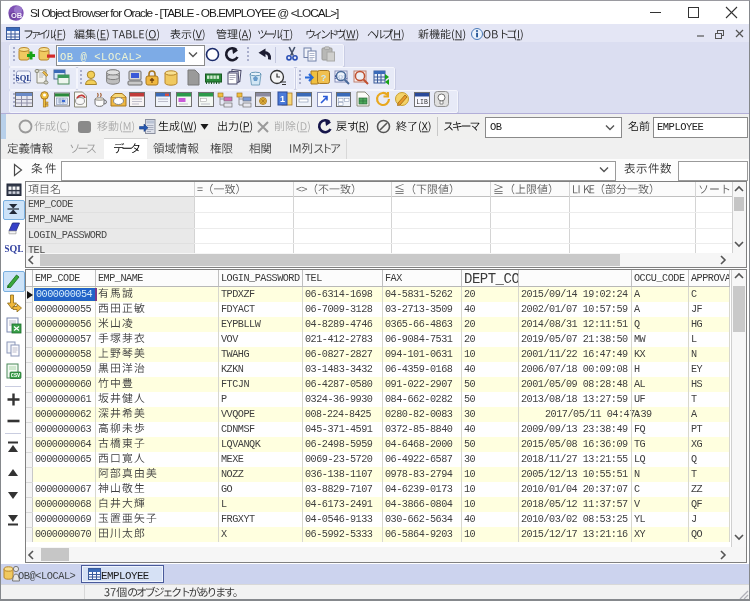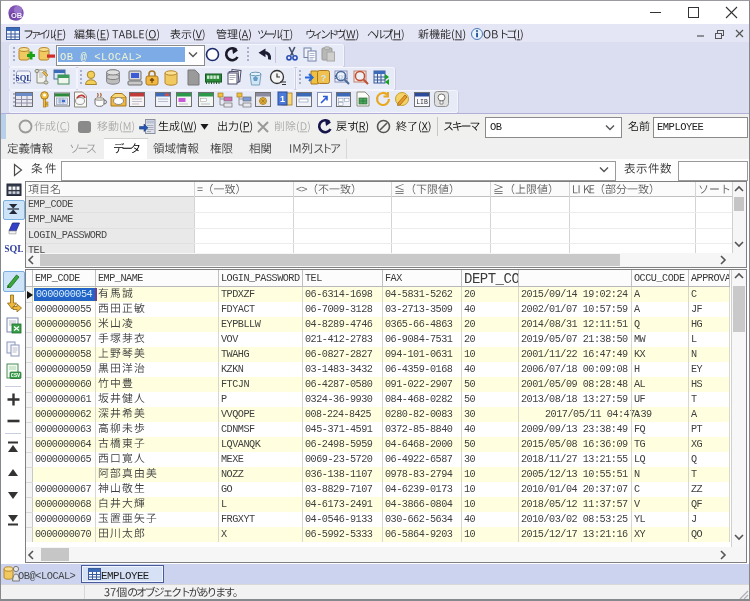--- a/index.html
+++ b/index.html
@@ -8,20 +8,21 @@
 svg{display:block}
 </style></head><body>
 <div id="win">
 <div class="a" style="left:0;top:0;width:750px;height:23px;background:#ffffff"></div>
 <svg class="a" style="left:7px;top:4px" width="16" height="16">
 <circle cx="8" cy="8" r="7.7" fill="#7e50b4"></circle>
 <circle cx="10" cy="5" r="4" fill="#a07fd0" opacity="0.8"></circle>
 <circle cx="5" cy="11" r="4" fill="#6a3f9a" opacity="0.7"></circle>
 <text x="8.5" y="13" font-size="7.5" fill="#f4f0fa" text-anchor="middle" font-family="Liberation Sans" font-weight="bold">OB</text>
     </svg>
+<div class="a" style="left:29px;top:5px;width:600px;height:16px;font-size:11.8px;letter-spacing:-1px;color:#1a1a1a;white-space:pre">SI Object Browser for Oracle - [TABLE - OB.EMPLOYEE @ &lt;LOCAL&gt;]</div>
 <svg class="a" style="left:636px;top:0" width="113" height="23">
 <line x1="13" y1="11.5" x2="24" y2="11.5" stroke="#333" stroke-width="1"></line>
 <rect x="51.5" y="6.5" width="10" height="10" fill="none" stroke="#333" stroke-width="1"></rect>
 <line x1="89" y1="6" x2="100" y2="17" stroke="#333" stroke-width="1.1"></line>
 <line x1="100" y1="6" x2="89" y2="17" stroke="#333" stroke-width="1.1"></line>
     </svg>
 <div class="a" style="left:0;top:23px;width:750px;height:18px;background:#e4e6f5;border-bottom:1px solid #cdd0e6"></div>
 <svg class="a" style="left:5px;top:26px" width="14" height="13">
 <rect x="0.5" y="0.5" width="13" height="12" fill="#f5f8ff" stroke="#3a5a9a"></rect>
 <rect x="1" y="1" width="12" height="3" fill="#3a6aba"></rect>
@@ -721,21 +722,21 @@
 <div class="a mono" style="left:520px;top:377px;width:111px;height:13px;overflow:hidden;font-size:10.2px;line-height:13px;color:#3f3f3f">2001/05/09 08:28:48</div>
 <div class="a mono" style="left:633px;top:377px;width:55px;height:13px;overflow:hidden;font-size:10.2px;line-height:13px;color:#3f3f3f">AL</div>
 <div class="a mono" style="left:690px;top:377px;width:39px;height:13px;overflow:hidden;font-size:10.2px;line-height:13px;color:#3f3f3f">HS</div>
 <svg style="position:absolute;left:97px;top:377px;overflow:visible" width="38" height="14">
       <path d="M2.3 0.0C1.9 1.8 1.2 3.5 0.3 4.6C0.5 4.7 0.8 4.9 1.0 5.1C1.4 4.5 1.8 3.8 2.1 2.9H2.7V9.9H3.4V2.9H5.4V2.2H2.4C2.6 1.6 2.9 0.9 3.0 0.2ZM6.4 0.0C6.1 1.8 5.4 3.5 4.5 4.6C4.7 4.7 5.0 4.9 5.1 5.0C5.6 4.5 5.9 3.7 6.3 2.9H7.9V8.9C7.9 9.1 7.9 9.1 7.7 9.2C7.5 9.2 6.9 9.2 6.2 9.1C6.3 9.4 6.4 9.7 6.5 9.9C7.3 9.9 7.9 9.9 8.2 9.8C8.6 9.7 8.7 9.4 8.7 8.9V2.9H10.4V2.2H6.5C6.8 1.6 7.0 0.9 7.2 0.2Z M17.0 0.0V2.0H13.1V7.0H13.8V6.4H17.0V9.9H17.7V6.4H21.0V7.0H21.7V2.0H17.7V0.0ZM13.8 5.6V2.7H17.0V5.6ZM21.0 5.6H17.7V2.7H21.0Z M24.7 4.6V5.2H34.1V4.6ZM26.7 6.3H32.1V7.3H26.7ZM27.0 8.0C27.2 8.3 27.4 8.8 27.5 9.1H24.6V9.7H34.3V9.1H31.1C31.4 8.8 31.6 8.4 31.8 8.0L31.3 7.9H32.8V5.8H26.0V7.9H27.6ZM27.9 9.1 28.2 9.0C28.1 8.7 27.9 8.2 27.6 7.9H31.2C31.0 8.2 30.7 8.7 30.5 9.0L30.8 9.1ZM26.3 2.7H27.8V3.5H26.3ZM28.4 2.7H30.1V3.5H28.4ZM30.8 2.7H32.4V3.5H30.8ZM26.3 1.3H27.8V2.1H26.3ZM28.4 1.3H30.1V2.1H28.4ZM30.8 1.3H32.4V2.1H30.8ZM30.1 0.0V0.8H28.4V0.0H27.8V0.8H25.6V4.0H33.1V0.8H30.8V0.0Z" fill="#3f3f3f"></path>
     </svg>
 <div class="a" style="left:25px;top:391px;width:704px;height:15px;background:#ffffff"></div>
 <div class="a mono" style="left:34px;top:392px;width:61px;height:13px;overflow:hidden;font-size:10.2px;line-height:13px;color:#3f3f3f">0000000061</div>
 <div class="a mono" style="left:220px;top:392px;width:82px;height:13px;overflow:hidden;font-size:10.2px;line-height:13px;color:#3f3f3f">P</div>
 <div class="a mono" style="left:304px;top:392px;width:78px;height:13px;overflow:hidden;font-size:10.2px;line-height:13px;color:#3f3f3f">0324-36-9930</div>
-<div class="a mono" style="left:384px;top:392px;width:77px;height:13px;overflow:hidden;font-size:10.2px;line-height:13px;color:#3f3f3f">084-468-0282</div>
+<div class="a mono" style="left:384px;top:392px;width:77px;height:13px;overflow:hidden;font-size:10.2px;line-height:13px;color:#3f3f3f">084-662-0282</div>
 <div class="a mono" style="left:463px;top:392px;width:55px;height:13px;overflow:hidden;font-size:10.2px;line-height:13px;color:#3f3f3f">50</div>
 <div class="a mono" style="left:520px;top:392px;width:111px;height:13px;overflow:hidden;font-size:10.2px;line-height:13px;color:#3f3f3f">2013/08/18 13:27:59</div>
 <div class="a mono" style="left:633px;top:392px;width:55px;height:13px;overflow:hidden;font-size:10.2px;line-height:13px;color:#3f3f3f">UF</div>
 <div class="a mono" style="left:690px;top:392px;width:39px;height:13px;overflow:hidden;font-size:10.2px;line-height:13px;color:#3f3f3f">T</div>
 <svg style="position:absolute;left:97px;top:392px;overflow:visible" width="50" height="14">
       <path d="M4.5 0.6V3.8C4.5 5.5 4.3 7.8 2.8 9.3C3.0 9.4 3.3 9.7 3.4 9.8C4.9 8.2 5.2 5.7 5.2 3.9H5.2C5.6 5.4 6.2 6.6 7.0 7.6C6.3 8.4 5.4 8.9 4.5 9.3C4.6 9.4 4.8 9.7 4.9 9.9C5.9 9.5 6.7 8.9 7.5 8.2C8.2 8.9 9.0 9.5 9.9 9.9C10.1 9.7 10.3 9.4 10.5 9.3C9.5 8.9 8.7 8.4 8.0 7.6C8.9 6.6 9.6 5.2 10.0 3.4L9.5 3.2L9.4 3.3H5.2V1.3H10.3V0.6ZM9.1 3.9C8.8 5.2 8.2 6.2 7.5 7.1C6.8 6.2 6.3 5.1 5.9 3.9ZM0.4 7.3 0.7 8.0C1.6 7.6 2.8 7.1 3.9 6.6L3.8 5.9L2.6 6.4V3.3H3.8V2.6H2.6V0.1H1.9V2.6H0.6V3.3H1.9V6.7Z M13.0 2.3V3.0H15.1V4.3C15.1 4.7 15.1 5.2 15.1 5.6H12.7V6.4H15.0C14.7 7.6 14.1 8.6 12.8 9.5C13.0 9.6 13.3 9.9 13.4 10.0C14.9 9.0 15.5 7.8 15.7 6.4H19.0V9.9H19.7V6.4H22.2V5.6H19.7V3.0H21.9V2.3H19.7V0.1H19.0V2.3H15.9V0.1H15.1V2.3ZM15.8 5.6C15.9 5.2 15.9 4.7 15.9 4.3V3.0H19.0V5.6Z M29.5 1.0V1.5H31.1V2.4H28.8V3.0H31.1V3.9H29.5V4.5H31.1V5.4H29.3V5.9H31.1V6.8H29.0V7.4H31.1V8.7H31.8V7.4H34.2V6.8H31.8V5.9H33.9V5.4H31.8V4.5H33.8V3.0H34.5V2.4H33.8V1.0H31.8V0.1H31.1V1.0ZM31.8 3.0H33.1V3.9H31.8ZM31.8 2.4V1.5H33.1V2.4ZM27.3 5.4 26.8 5.6C27.0 6.6 27.2 7.3 27.6 7.9C27.2 8.5 26.8 9.0 26.4 9.4C26.5 9.5 26.7 9.7 26.8 9.9C27.3 9.5 27.6 9.1 28.0 8.5C28.8 9.4 29.9 9.7 31.5 9.7H34.2C34.2 9.5 34.4 9.2 34.5 9.0C34.0 9.1 31.8 9.1 31.5 9.1C30.1 9.0 29.0 8.8 28.3 7.8C28.7 6.9 29.0 5.6 29.2 4.0L28.8 3.9L28.6 4.0H27.7C28.2 2.9 28.7 1.8 29.0 1.0L28.5 0.9L28.4 0.9H26.9V1.5H28.1C27.7 2.5 27.1 3.9 26.6 4.9L27.2 5.1L27.5 4.5H28.5C28.4 5.6 28.1 6.4 27.9 7.2C27.7 6.7 27.5 6.1 27.3 5.4ZM26.4 0.1C25.9 1.7 25.1 3.3 24.2 4.3C24.4 4.5 24.6 4.9 24.6 5.0C25.0 4.6 25.3 4.1 25.6 3.6V9.9H26.3V2.3C26.6 1.6 26.8 1.0 27.1 0.3Z M40.9 0.4C40.8 1.8 40.8 7.0 36.4 9.3C36.6 9.4 36.8 9.6 37.0 9.8C39.8 8.3 40.9 5.6 41.4 3.4C41.9 5.6 43.1 8.5 45.9 9.8C46.1 9.6 46.3 9.4 46.5 9.2C42.4 7.4 41.8 2.3 41.7 0.9L41.7 0.4Z" fill="#3f3f3f"></path>
     </svg>
 <div class="a" style="left:25px;top:406px;width:704px;height:15px;background:#ffffdf"></div>
 <div class="a mono" style="left:34px;top:407px;width:61px;height:13px;overflow:hidden;font-size:10.2px;line-height:13px;color:#3f3f3f">0000000062</div>
 <div class="a mono" style="left:220px;top:407px;width:82px;height:13px;overflow:hidden;font-size:10.2px;line-height:13px;color:#3f3f3f">VVQOPE</div>

